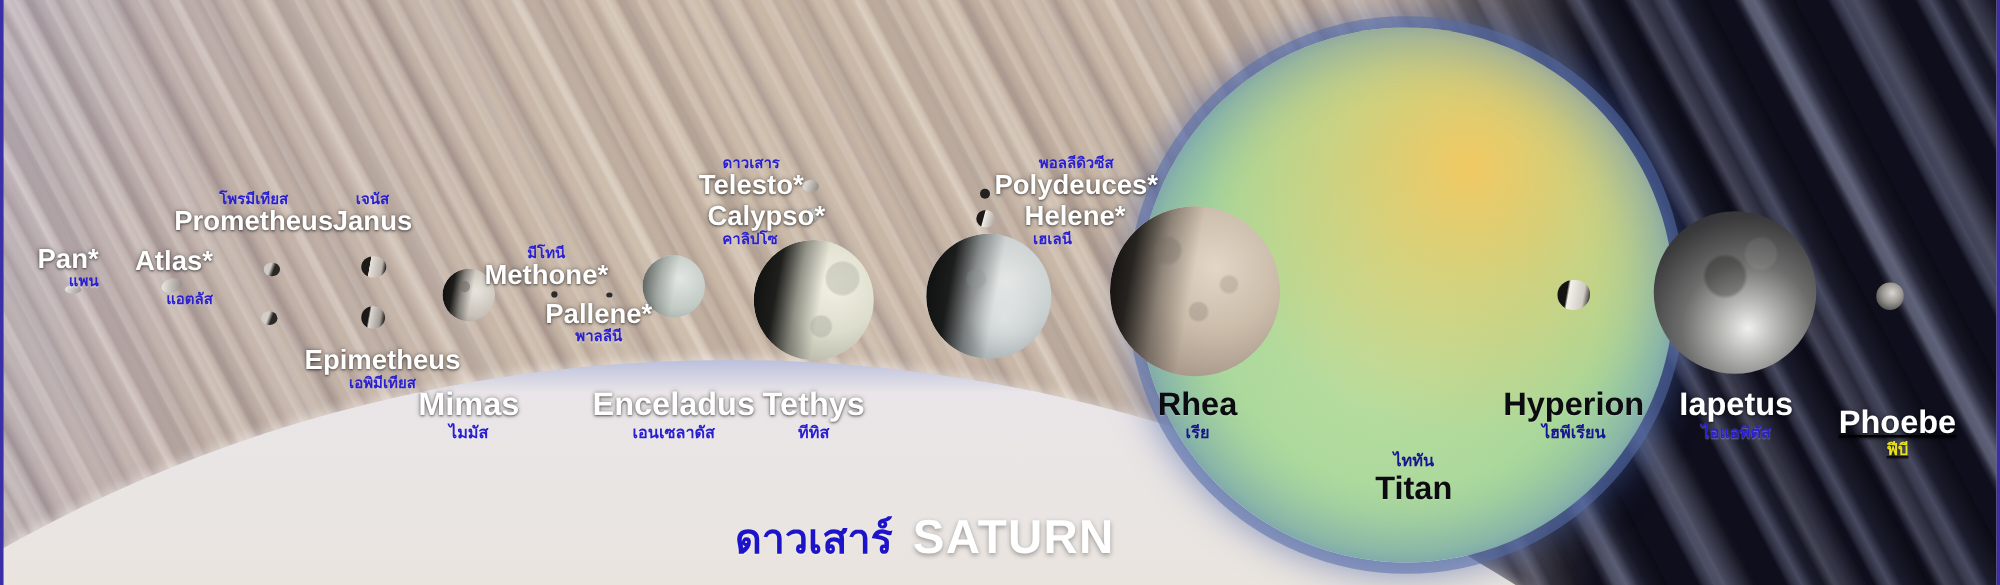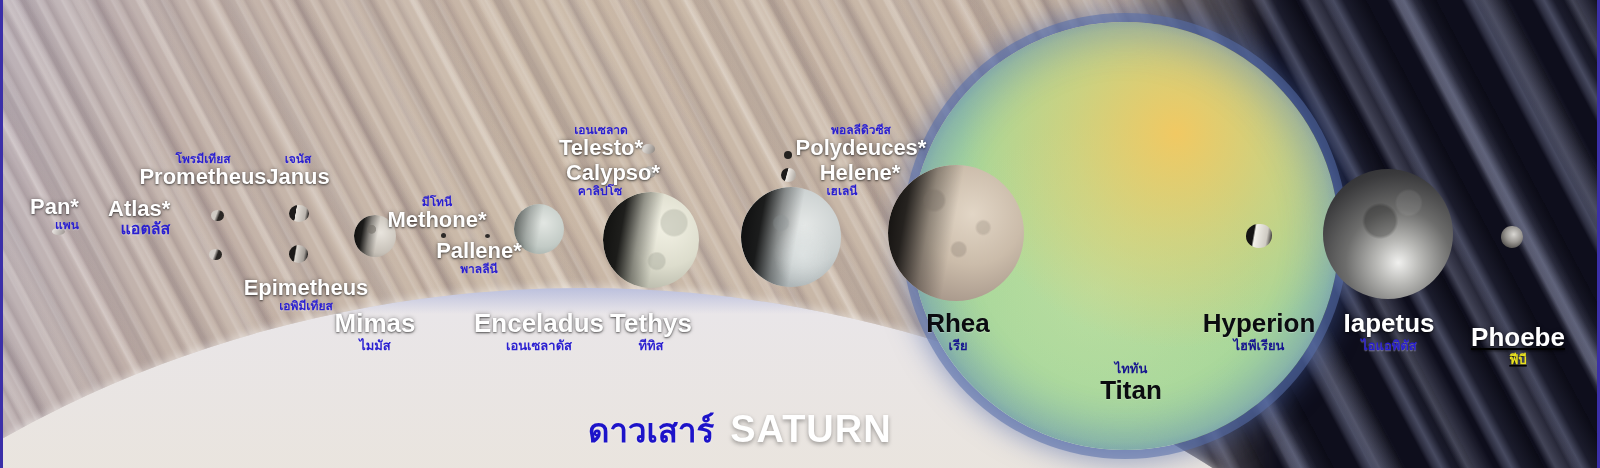--- a/index.html
+++ b/index.html
@@ -176,21 +176,21 @@
 
   <div class="moon" style="left:1498px;top:226px;width:22px;height:22px;border-radius:50% 48% 52% 50%;background:radial-gradient(circle at 58% 38%,#d8d6d2 0%,#9b9894 42%,#4a4845 82%,#2a2927 100%);"></div>
 
   <div class="lbl lft" style="left:27px;top:196px;">
     <div class="en" style="font-size:22px;">Pan*</div>
     <div class="th" style="font-size:12px;margin-top:1px;">แพน</div>
   </div>
 
   <div class="lbl lft" style="left:105px;top:198px;">
     <div class="en" style="font-size:22px;">Atlas*</div>
-    <div class="th" style="font-size:16px;margin-top:1px;">แอตลัส</div>
+    <div class="th" style="font-size:12px;margin-top:13px;">แอตลัส</div>
   </div>
 
   <div class="lbl ctr" style="left:200px;top:153px;">
     <div class="th" style="font-size:12px;">โพรมีเทียส</div>
     <div class="en" style="font-size:22px;margin-top:1px;">Prometheus</div>
   </div>
 
   <div class="lbl ctr" style="left:295px;top:153px;">
     <div class="th" style="font-size:12px;">เจนัส</div>
     <div class="en" style="font-size:22px;margin-top:1px;">Janus</div>
@@ -216,21 +216,21 @@
     <div class="en" style="font-size:22px;">Pallene*</div>
     <div class="th" style="font-size:12px;margin-top:1px;">พาลลีนี</div>
   </div>
 
   <div class="lbl ctr" style="left:536px;top:310px;">
     <div class="en" style="font-size:26px;">Enceladus</div>
     <div class="th" style="font-size:13px;margin-top:2px;">เอนเซลาดัส</div>
   </div>
 
   <div class="lbl ctr" style="left:598px;top:124px;">
-    <div class="th" style="font-size:12px;">เอนเซลาด</div>
+    <div class="th" style="font-size:12px;">ดาวเสาร</div>
     <div class="en" style="font-size:22px;margin-top:1px;">Telesto*</div>
   </div>
 
   <div class="lbl ctr" style="left:597px;top:162px;">
     <div class="en" style="font-size:22px;padding-left:26px;">Calypso*</div>
     <div class="th" style="font-size:12px;margin-top:1px;">คาลิปโซ</div>
   </div>
 
   <div class="lbl ctr" style="left:648px;top:310px;">
     <div class="en" style="font-size:26px;">Tethys</div>

